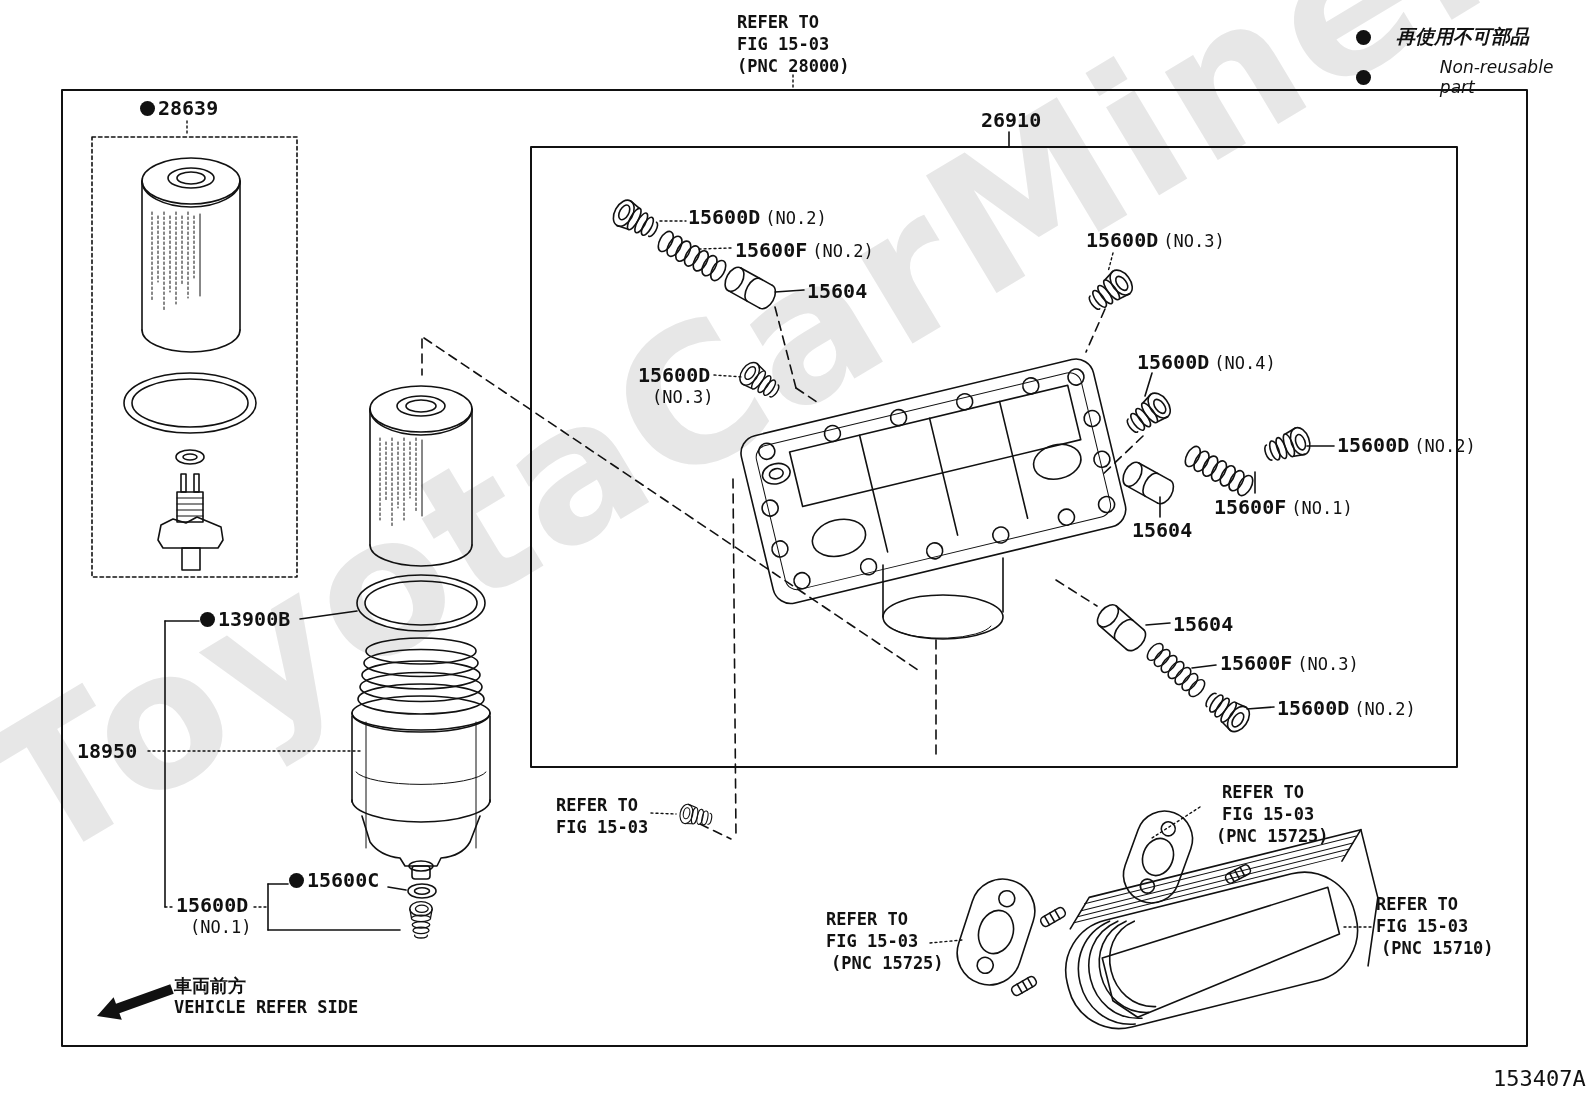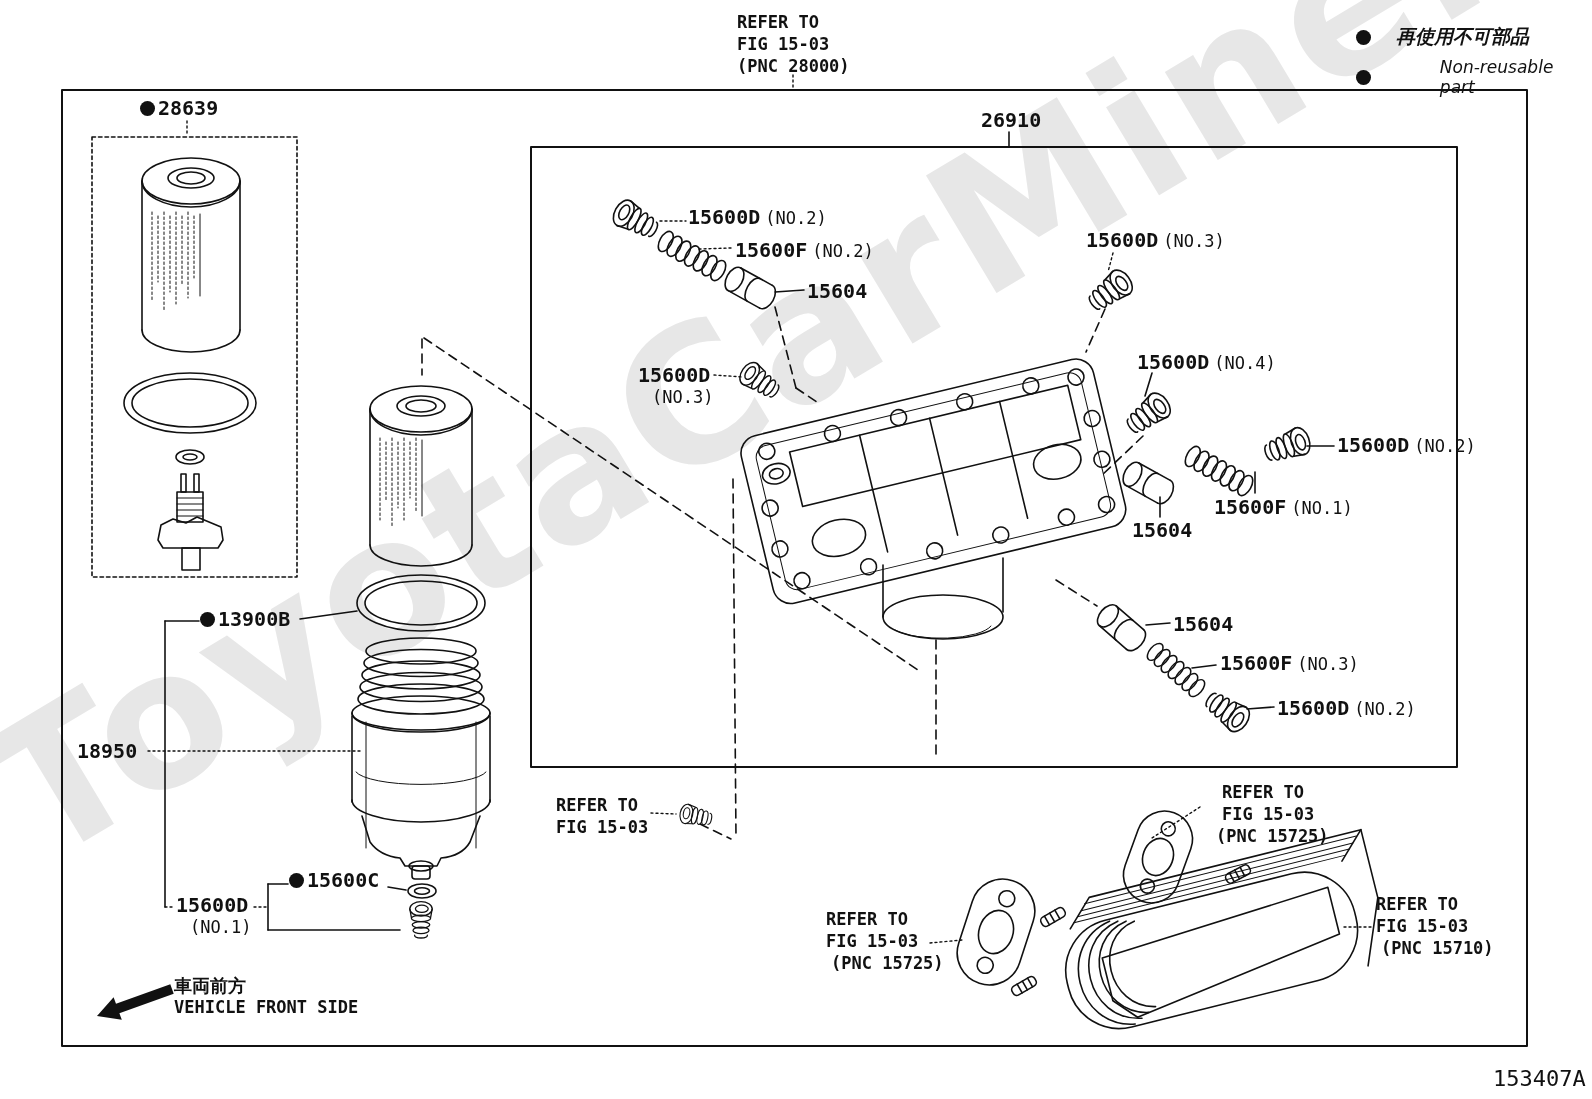--- a/index.html
+++ b/index.html
@@ -373,16 +373,16 @@
     <span>18950</span>
   </div>
   <div class="lbl" style="left:176px;top:893px">
     <span>15600D</span><span class="sfx2">(NO.1)</span>
   </div>
   <div class="lbl" style="left:289px;top:868px">
     <span class="dot"></span><span>15600C</span>
   </div>
 
   <div id="front-jp">車両前方</div>
-  <div id="front-en">VEHICLE FRONT SIDE</div>
+  <div id="front-en">VEHICLE REFER SIDE</div>
   <div id="docnum">153407A</div>
 
 </div>
 
 </body></html>

